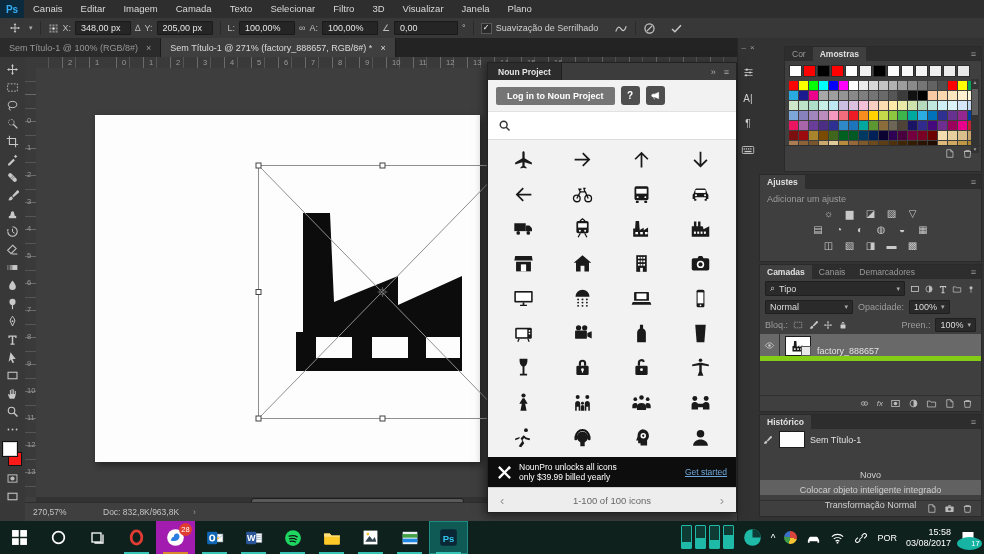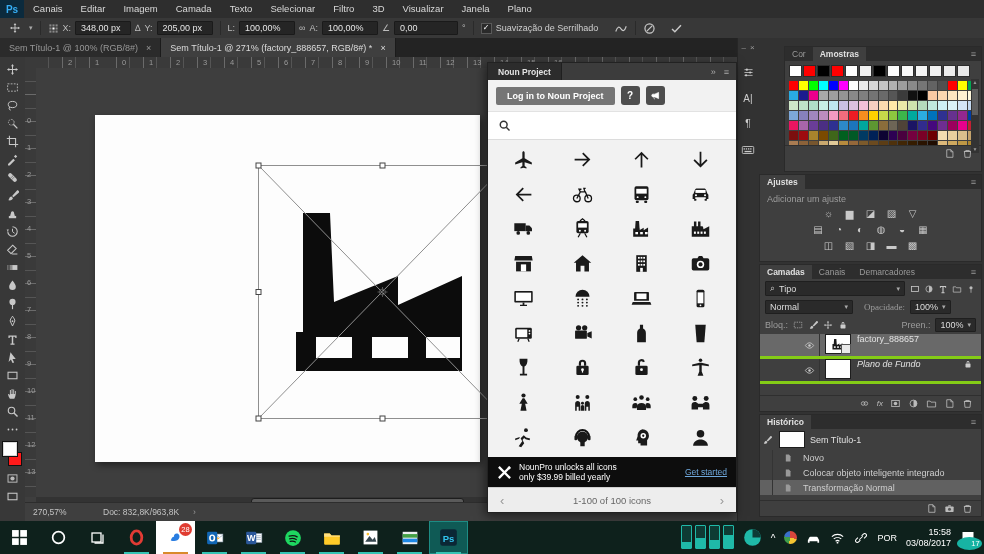--- a/index.html
+++ b/index.html
@@ -88,39 +88,39 @@
   #swatch-scroll .sthumb{position:absolute;left:1px;right:1px;top:10px;height:26px;background:#5e5e5e;}
   .panel-bottom{height:15px;border-top:1px solid #2f2f2f;display:flex;align-items:center;justify-content:flex-end;gap:7px;padding-right:8px;}
   
   #adj-sub{color:#9c9c9c;font-size:9px;margin:5px 7px 3px;}
   .adj-row{display:flex;justify-content:center;gap:5px;margin:3px 0;}
   .adj-tile{width:16px;height:13px;display:flex;align-items:center;justify-content:center;color:#c9c9c9;font-size:10px;}
   
   .lrow{display:flex;align-items:center;gap:5px;padding:2px 5px;font-size:9px;color:#bdbdbd;}
   .lbox{background:#2a2a2a;border:1px solid #1f1f1f;border-radius:1px;padding:1px 4px;color:#ddd;display:flex;align-items:center;gap:4px;}
   .caret{font-size:7px;color:#aaa;}
-  .layer{display:flex;align-items:flex-start;height:22px;border-bottom:3px solid #84cc16;padding-left:40px;}
+  .layer{display:flex;align-items:flex-end;height:22px;border-bottom:5px solid #84cc16;}
   .layer.selected{background:#696969;}
   .eyebox{width:19px;height:22px;display:flex;align-items:center;justify-content:center;border-right:1px solid #333;}
   .thumb{width:24px;height:18px;background:#fff;border:1px solid #1d1d1d;margin-left:5px;position:relative;display:flex;align-items:center;justify-content:center;}
   .so-badge{position:absolute;right:-1px;bottom:-1px;width:8px;height:8px;background:#e9e9e9;border:1px solid #555;}
   .lname{margin-left:6px;color:#e2e2e2;font-size:9px;white-space:nowrap;}
   .lname.italic{font-style:italic;}
   .llock{margin-left:auto;margin-right:8px;}
   
-  .hrow{display:flex;align-items:center;height:15px;font-size:9px;color:#cfcfcf;gap:10px;}
+  .hrow{display:flex;align-items:center;height:15px;font-size:9px;color:#cfcfcf;gap:10px;flex-direction:column;}
   .hrow .chk{width:12px;height:15px;border-right:1px solid #343434;display:flex;align-items:center;justify-content:center;}
   .hrow.selected{background:#616161;}
   #hist-snap{display:flex;align-items:center;height:21px;gap:5px;font-size:9px;color:#e0e0e0;}
   #hist-snap .thumb2{width:24px;height:15px;background:#fff;border:1px solid #1d1d1d;}
   
   #taskbar{left:0;right:0;bottom:0;height:33px;background:#0e211c;display:flex;align-items:stretch;z-index:9;}
   .tb-btn{width:39px;display:flex;align-items:center;justify-content:center;position:relative;}
   .tb-under{position:absolute;left:7px;right:7px;bottom:0;height:2px;background:#35c4b5;}
-  .tb-btn.hl-olive{background:#ffffff;}
+  .tb-btn.hl-olive{background:#a21caf;}
   .tb-btn.hl-ps{background:#0f5a55;box-shadow:inset 0 0 0 1px #1d8c84;}
   .badge{position:absolute;background:#e03c31;color:#fff;border-radius:50%;font-size:7.5px;width:13px;height:13px;display:flex;align-items:center;justify-content:center;}
   #tray{margin-left:auto;display:flex;align-items:center;gap:9px;padding-right:6px;color:#fff;}
   .bars{display:flex;gap:3px;align-items:flex-end;height:22px;}
   .bar{width:9px;height:22px;border:1px solid #1fb9a8;background:linear-gradient(to top,#1fb9a8 28%,#0e3b34 28%);border-radius:1px;}
   #ball{width:13px;height:13px;border-radius:50%;background:conic-gradient(#d8453c 0 30%,#f5c431 30% 55%,#3f9d49 55% 78%,#3b6fc9 78% 100%);}
   #tray .txt{font-size:9px;color:#fff;}
   #clock{text-align:right;font-size:9px;line-height:11px;color:#fff;}
   #notif{position:relative;width:18px;height:18px;}
   #notif .badge{background:#17b3a3;right:-4px;bottom:-3px;padding-left:12px;}
@@ -1045,21 +1045,21 @@
               <circle cx="8" cy="6" r="2.5" fill="#bbb"></circle>
               <path d="M7.4 8h1.2v6H7.4z" fill="#bbb"></path>
             </svg>
           </span>
       </div>
       <div class="lrow">
         <span class="lbox" style="width:78px;">
           <span>Normal</span>
             <span class="caret" style="margin-left:auto;">▾</span>
         </span>
-        <span style="color:#9c9c9c;margin-left:6px;font-family:Liberation Serif, serif;">Opacidade:</span>
+        <span style="color:#9c9c9c;">Opacidade:</span>
         <span class="lbox">
           <span>100%</span>
             <span class="caret">▾</span>
         </span>
       </div>
       <div class="lrow">
         <span style="color:#9c9c9c;">Bloq.:</span>
         <span id="lock-icons" style="display:flex;gap:5px;">
             <svg viewBox="0 0 16 16" width="10" height="10">
               <rect x="2" y="3.5" width="12" height="9" fill="none" stroke="#c8c8c8" stroke-dasharray="2.2 1.6"></rect>
@@ -1096,36 +1096,20 @@
                 <g fill="#fff">
                   <rect x="5" y="16" width="3" height="2.6"></rect>
                   <rect x="10.5" y="16" width="3" height="2.6"></rect>
                   <rect x="16" y="16" width="3" height="2.6"></rect>
                 </g>
               </svg>
               <span class="so-badge"></span>
             </span>
             <span class="lname">factory_888657</span>
           </div>
-          <div class="layer">
-            <span class="eyebox">
-              <svg viewBox="0 0 16 16" width="11" height="11">
-                <path d="M8 4C4.5 4 2 8 2 8s2.5 4 6 4 6-4 6-4-2.5-4-6-4z" fill="none" stroke="#ccc" stroke-width="1.2"></path>
-                <circle cx="8" cy="8" r="1.8" fill="#ccc"></circle>
-              </svg>
-            </span>
-            <span class="thumb"></span>
-            <span class="lname italic">Plano de Fundo</span>
-            <span class="llock">
-              <svg viewBox="0 0 16 16" width="10" height="10">
-                <rect x="4" y="7" width="8" height="6.5" rx="1" fill="#ccc"></rect>
-                <path d="M5.8 7V5.4a2.2 2.2 0 014.4 0V7H8.9V5.4a.9.9 0 00-1.8 0V7z" fill="#ccc"></path>
-              </svg>
-            </span>
-          </div>
         </div>
       <div class="panel-bottom" id="layers-bottom" style="position:absolute;bottom:0;left:0;right:0;">
           <span>
             <svg viewBox="0 0 16 16" width="11" height="11">
               <circle cx="6" cy="8" r="2.6" fill="none" stroke="#bbb" stroke-width="1.2"></circle>
               <circle cx="10" cy="8" r="2.6" fill="none" stroke="#bbb" stroke-width="1.2"></circle>
             </svg>
           </span>
           <span style="color:#bbb;font-size:8px;font-style:italic;">fx</span>
           <span>

